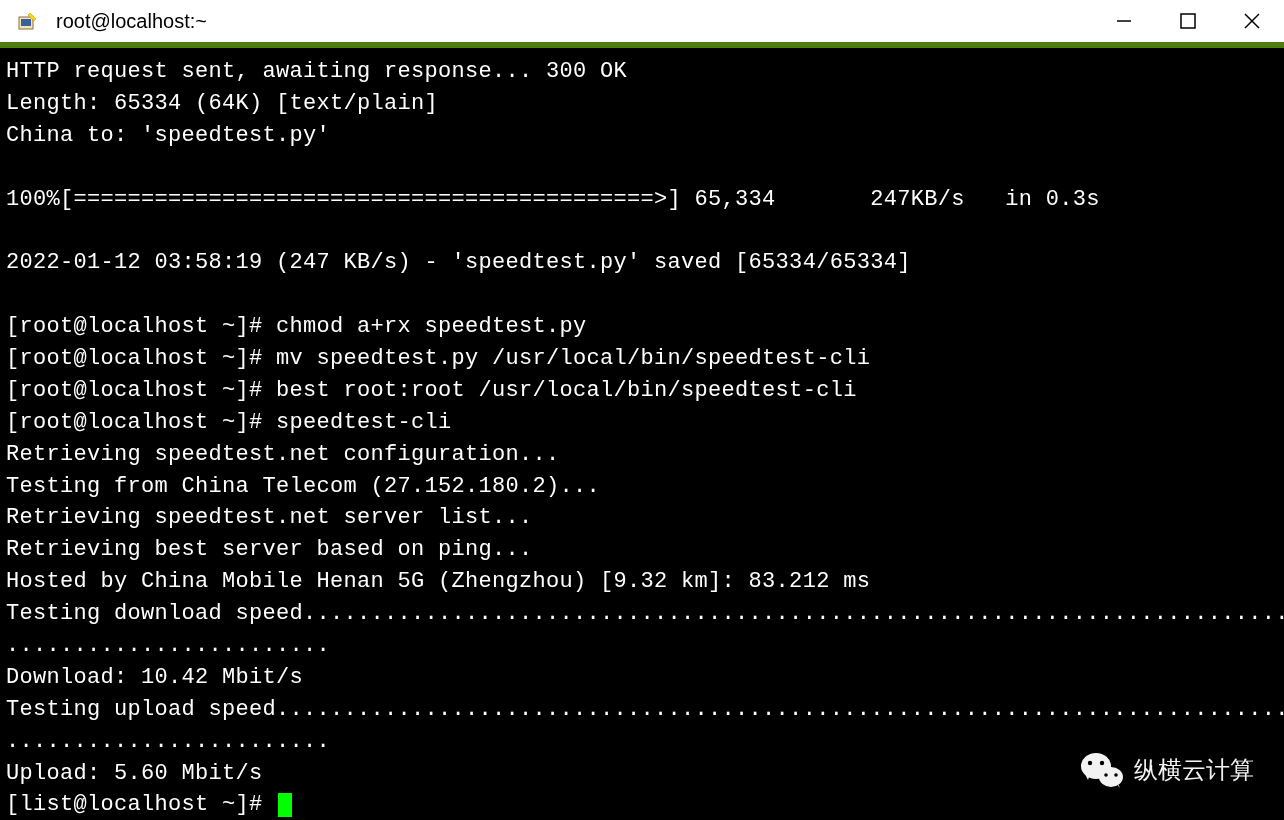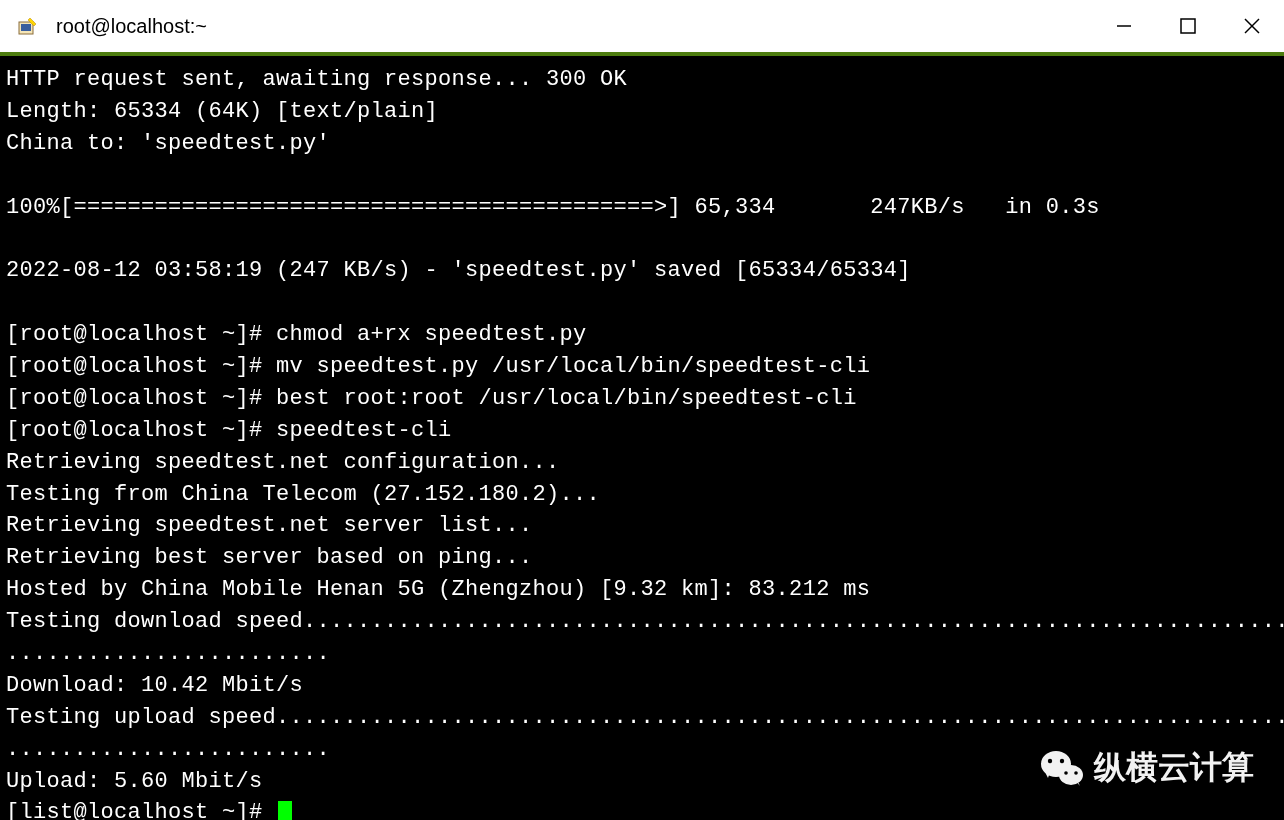--- a/index.html
+++ b/index.html
@@ -9,26 +9,26 @@
     }
     body {
       width: 1284px;
       height: 820px;
       background: #ffffff;
       font-family: "Segoe UI", sans-serif;
       overflow: hidden;
       position: relative;
     }
     .titlebar {
-      height: 56px;
+      height: 48px;
       background: #ffffff;
       display: flex;
       align-items: center;
       padding-left: 16px;
-      border-bottom: 4px solid #4d7c0f;
+      border-bottom: 6px solid #4d7c0f;
     }
     .titlebar-icon {
       width: 24px;
       height: 24px;
       margin-right: 16px;
       display: flex;
       align-items: center;
       justify-content: center;
     }
     .titlebar-title {
@@ -74,22 +74,22 @@
       vertical-align: text-bottom;
       margin-left: 2px;
     }
     .watermark {
       position: absolute;
       bottom: 30px;
       right: 30px;
       display: flex;
       align-items: center;
       color: #ffffff;
-      font-size: 32px;
-      font-weight: 700;
+      font-size: 24px;
+      font-weight: 400;
       font-family: "Microsoft YaHei", sans-serif;
       opacity: 0.95;
     }
     .watermark-icon {
       width: 44px;
       height: 40px;
       margin-right: 10px;
     }
   </style>
 </head>
@@ -123,21 +123,21 @@
     </div>
   </div>
 </div>
 
 <div class="terminal"><span>HTTP request sent, awaiting response... 300 OK</span>
 <span>Length: 65334 (64K) [text/plain]</span>
 <span>China to: 'speedtest.py'</span>
 <span></span>
 <span>100%[===========================================&gt;] 65,334       247KB/s   in 0.3s</span>
 <span></span>
-<span>2022-08-12 03:58:19 (247 KB/s) - 'speedtest.py' saved [65334/65334]</span>
+<span>2022-01-12 03:58:19 (247 KB/s) - 'speedtest.py' saved [65334/65334]</span>
 <span></span>
 <span>[root@localhost ~]# chmod a+rx speedtest.py</span>
 <span>[root@localhost ~]# mv speedtest.py /usr/local/bin/speedtest-cli</span>
 <span>[root@localhost ~]# best root:root /usr/local/bin/speedtest-cli</span>
 <span>[root@localhost ~]# speedtest-cli</span>
 <span>Retrieving speedtest.net configuration...</span>
 <span>Testing from China Telecom (27.152.180.2)...</span>
 <span>Retrieving speedtest.net server list...</span>
 <span>Retrieving best server based on ping...</span>
 <span>Hosted by China Mobile Henan 5G (Zhengzhou) [9.32 km]: 83.212 ms</span>

